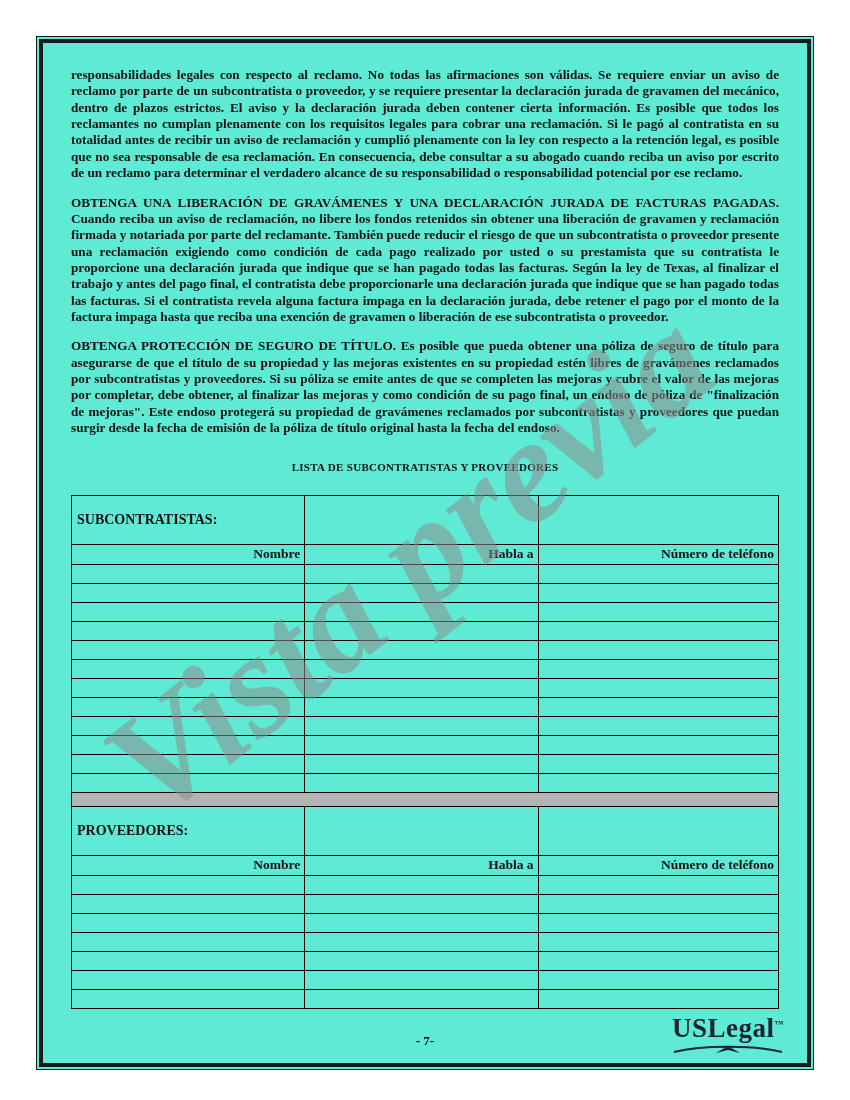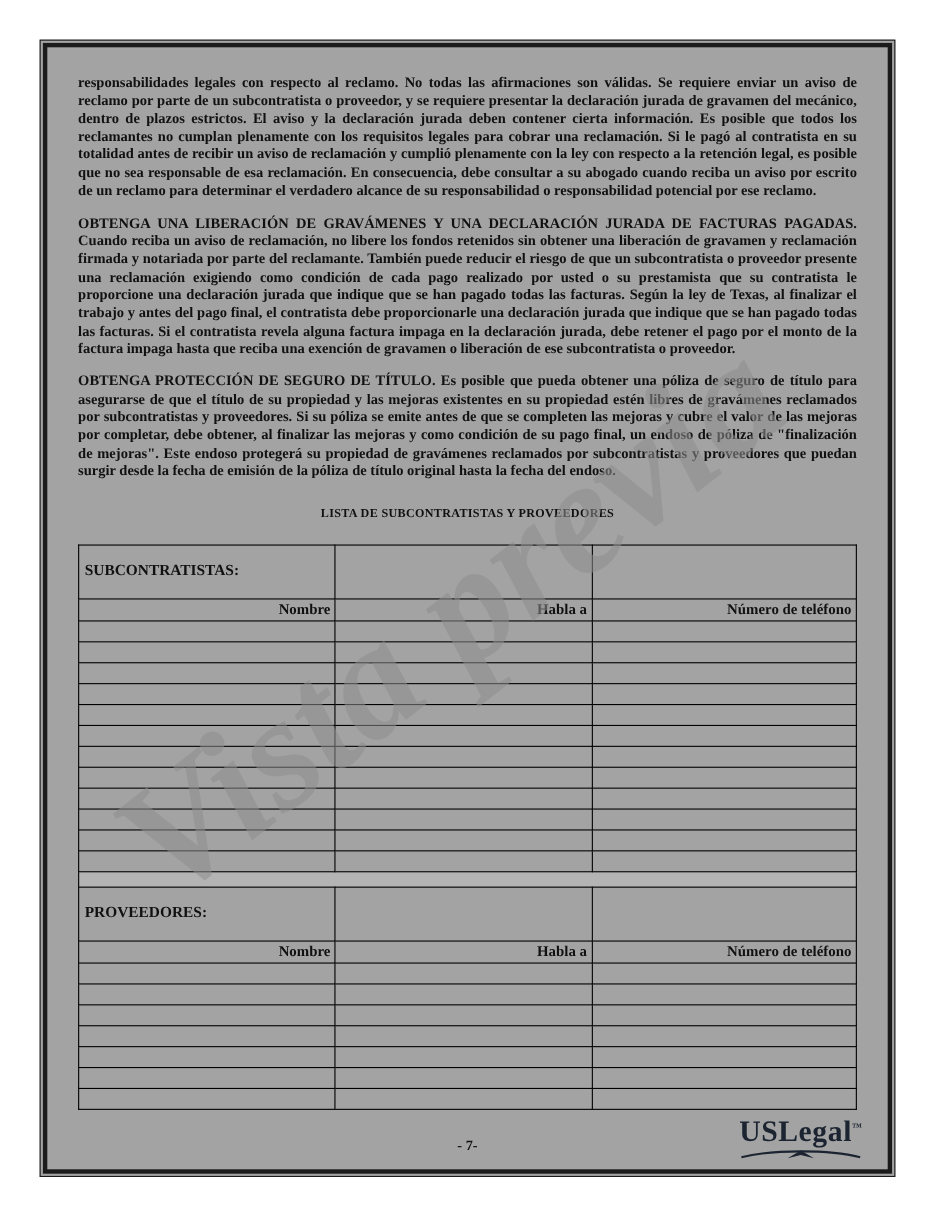--- a/index.html
+++ b/index.html
@@ -6,21 +6,21 @@
   html,body { background:#ffffff; }
   body {
     width:850px; height:1100px;
     position:relative; overflow:hidden;
     font-family:"Liberation Serif", serif;
     color:#111;
   }
   .frame-outer {
     position:absolute; left:36px; top:36px; right:36px; bottom:30px;
     border:1px solid #1a1a1a; padding:2px;
-    background:#a3a3a3;
+    background:#5eead4;
   }
   .frame-inner {
     width:100%; height:100%;
     border:4px solid #1a1a1a;
     padding:24px 28px 10px 28px;
     position:relative;
   }
   .doc-text p {
     font-size:13.2px; font-weight:bold; line-height:1.24;
     text-align:justify; margin-bottom:13px;

